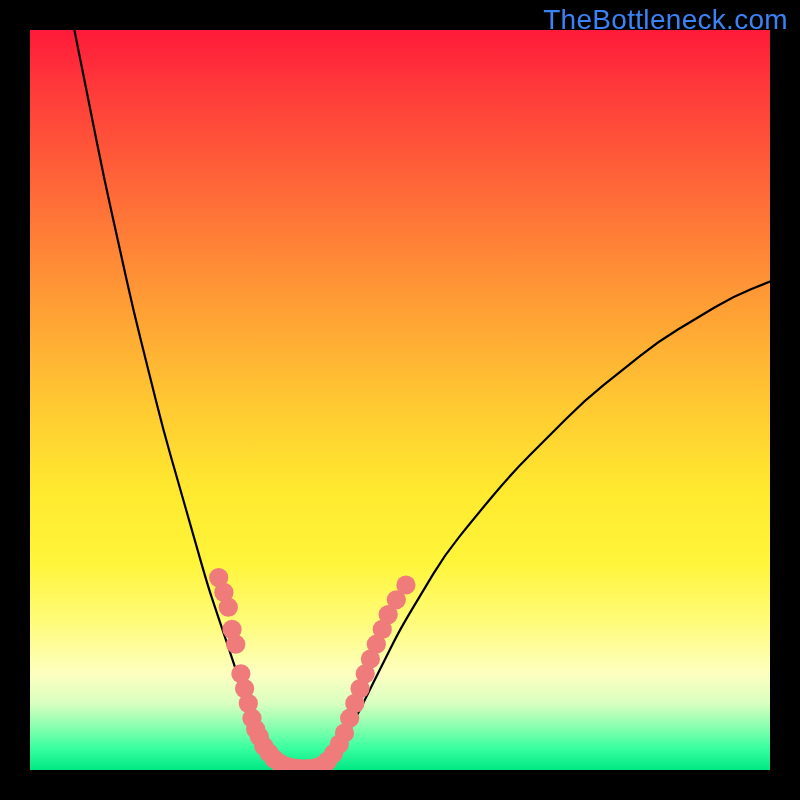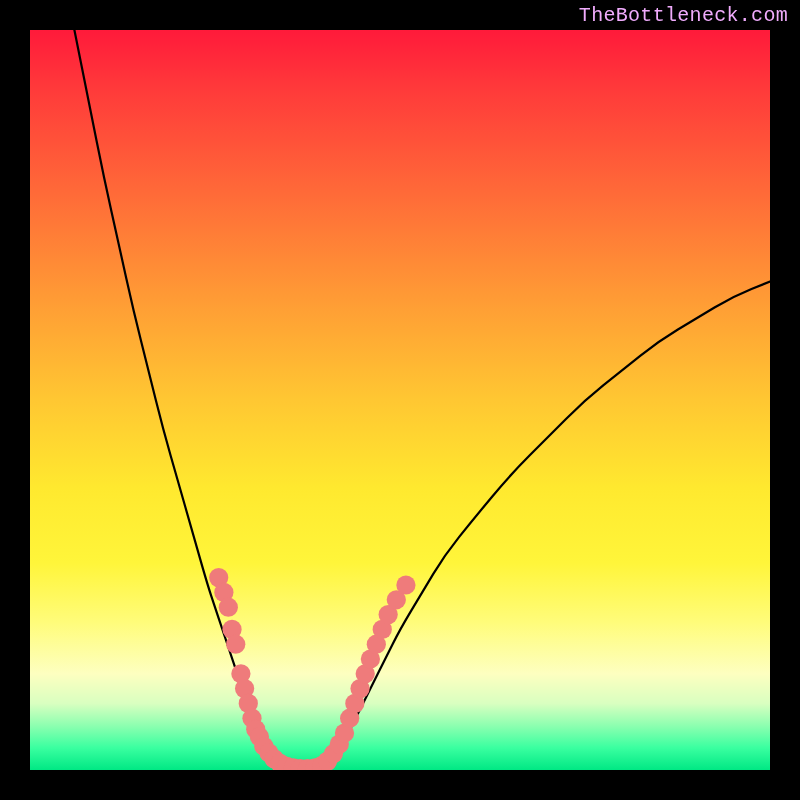--- a/index.html
+++ b/index.html
@@ -37,26 +37,25 @@
       #fdffc0 87%,
       #d9ffc0 91%,
       #8dffb0 94%,
       #3affa0 97%,
       #00e884 100%);
   }
   .watermark {
     position: absolute;
     top: 4px;
     right: 12px;
-    color: #f0abfc;
-    font-size: 20px;
+    color: #3b82f6;
+    font-size: 28px;
     font-weight: 500;
     letter-spacing: 0.3px;
     user-select: none;
-    font-family: Liberation Mono, monospace;
   }
   svg.curve {
     position: absolute;
     top: 0;
     left: 0;
   }
 </style>
 </head>
 <body>
 

